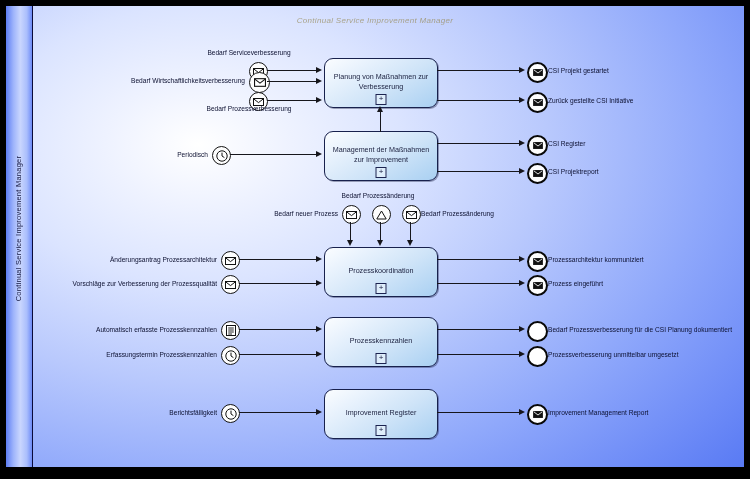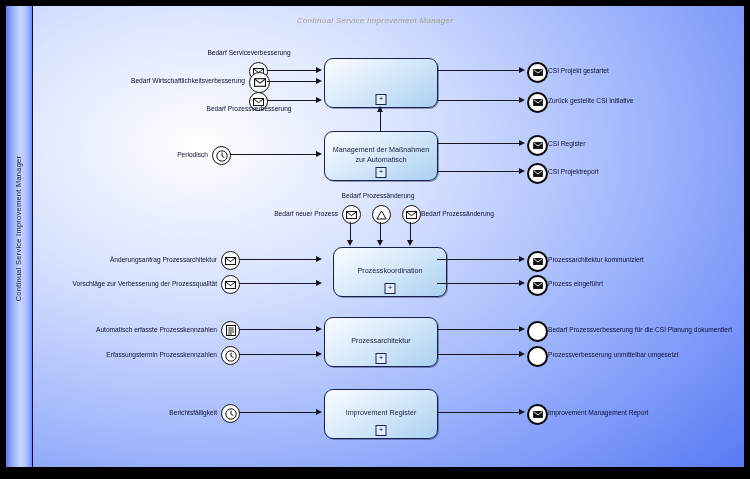--- a/index.html
+++ b/index.html
@@ -80,20 +80,21 @@
  <div id="pool">
   <div id="poolinner">
 
     <div id="title">Continual Service Improvement Manager</div>
 
     <div id="laneband">
       <div id="lanelabel">Continual Service Improvement Manager</div>
     </div>
 
     <div class="n task" style="left:318px;top:52px;">
+      <div class="tl">Planung von Maßnahmen zur Verbesserung</div>
       <div class="plus">+</div>
     </div>
 
     <div class="n ev start" style="left:243px;top:56px;">
       <svg width="11" height="8" viewBox="0 0 11 8">
             <rect x=".5" y=".5" width="10" height="7" fill="#fff" stroke="#111" stroke-width="1"></rect>
             <path d="M.7 .9 5.5 4.6 10.3 .9" fill="none" stroke="#111" stroke-width="1"></path>
           </svg>
     </div>
     <div class="lbl c" style="left:143px;top:44px;width:200px;">Bedarf Serviceverbesserung</div>
@@ -135,21 +136,21 @@
     <div class="ah" style="left:513px;top:90.8px;"></div>
     <div class="n ev end" style="left:521px;top:86px;">
       <svg width="10" height="7" viewBox="0 0 11 8">
             <rect x=".5" y=".5" width="10" height="7" fill="#111" stroke="#111" stroke-width="1"></rect>
             <path d="M.7 .9 5.5 4.6 10.3 .9" fill="none" stroke="#fff" stroke-width="1"></path>
           </svg>
     </div>
     <div class="lbl r" style="left:542px;top:92px;width:200px;">Zurück gestellte CSI Initiative</div>
 
     <div class="n task" style="left:318px;top:125px;">
-      <div class="tl">Management der Maßnahmen zur Automatisch</div>
+      <div class="tl">Management der Maßnahmen zur Improvement</div>
       <div class="plus">+</div>
     </div>
 
     <div class="connv" style="left:373.5px;top:106px;height:20px;"></div>
     <div class="ahu" style="left:370.5px;top:100px;"></div>
 
     <div class="n ev start" style="left:206px;top:140px;">
       <svg width="12" height="12" viewBox="0 0 12 12">
             <circle cx="6" cy="6" r="5.2" fill="#fff" stroke="#111" stroke-width="1"></circle>
             <path d="M6 6 6 2.6 M6 6 8.4 7.6" stroke="#111" stroke-width="1" fill="none"></path>
@@ -172,21 +173,21 @@
     <div class="conn" style="left:431px;top:165px;width:84px;"></div>
     <div class="ah" style="left:513px;top:161.8px;"></div>
     <div class="n ev end" style="left:521px;top:157px;">
       <svg width="10" height="7" viewBox="0 0 11 8">
             <rect x=".5" y=".5" width="10" height="7" fill="#111" stroke="#111" stroke-width="1"></rect>
             <path d="M.7 .9 5.5 4.6 10.3 .9" fill="none" stroke="#fff" stroke-width="1"></path>
           </svg>
     </div>
     <div class="lbl r" style="left:542px;top:163px;width:200px;">CSI Projektreport</div>
 
-    <div class="n task" style="left:327px;top:241px;">
+    <div class="n task" style="left:318px;top:241px;">
       <div class="tl">Prozesskoordination</div>
       <div class="plus">+</div>
     </div>
 
     <div class="n ev start" style="left:336px;top:199px;">
       <svg width="11" height="8" viewBox="0 0 11 8">
             <rect x=".5" y=".5" width="10" height="7" fill="#fff" stroke="#111" stroke-width="1"></rect>
             <path d="M.7 .9 5.5 4.6 10.3 .9" fill="none" stroke="#111" stroke-width="1"></path>
           </svg>
     </div>
@@ -247,21 +248,21 @@
     <div class="ah" style="left:513px;top:273.8px;"></div>
     <div class="n ev end" style="left:521px;top:269px;">
       <svg width="10" height="7" viewBox="0 0 11 8">
             <rect x=".5" y=".5" width="10" height="7" fill="#111" stroke="#111" stroke-width="1"></rect>
             <path d="M.7 .9 5.5 4.6 10.3 .9" fill="none" stroke="#fff" stroke-width="1"></path>
           </svg>
     </div>
     <div class="lbl r" style="left:542px;top:275px;width:200px;">Prozess eingeführt</div>
 
     <div class="n task" style="left:318px;top:311px;">
-      <div class="tl">Prozessarchitektur</div>
+      <div class="tl">Prozesskennzahlen</div>
       <div class="plus">+</div>
     </div>
 
     <div class="n ev start" style="left:215px;top:315px;">
       <svg width="10" height="11" viewBox="0 0 10 11">
             <rect x=".5" y=".5" width="9" height="10" fill="#fff" stroke="#111" stroke-width="1"></rect>
             <path d="M2.2 3 H7.8 M2.2 5 H7.8 M2.2 7 H7.8 M2.2 9 H6" stroke="#111" stroke-width=".9"></path>
           </svg>
     </div>
     <div class="lbl l" style="left:60px;top:321px;width:151px;">Automatisch erfasste Prozesskennzahlen</div>

